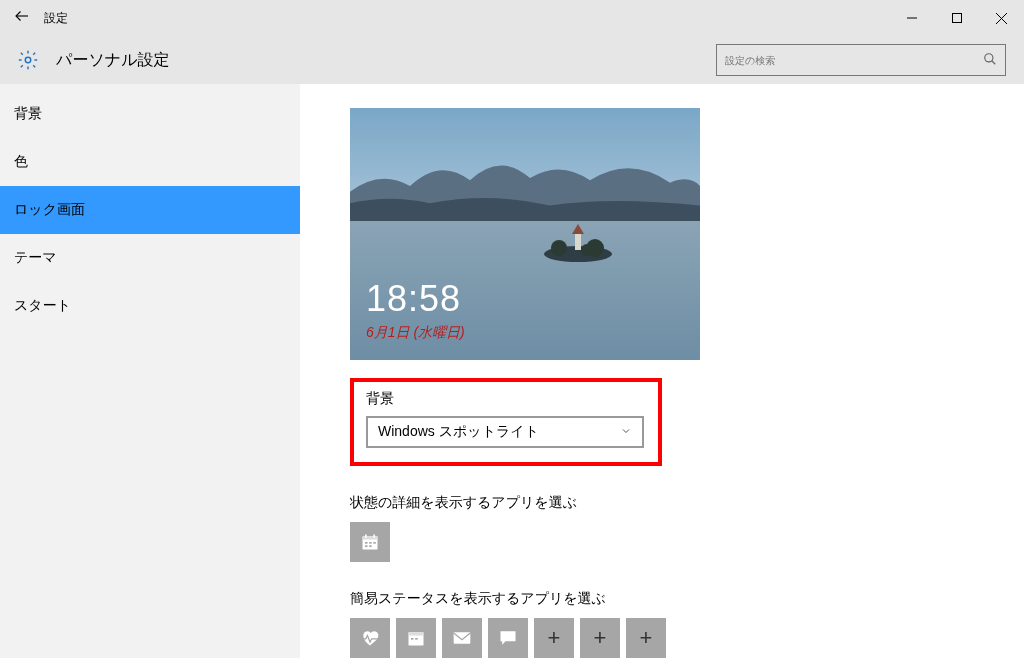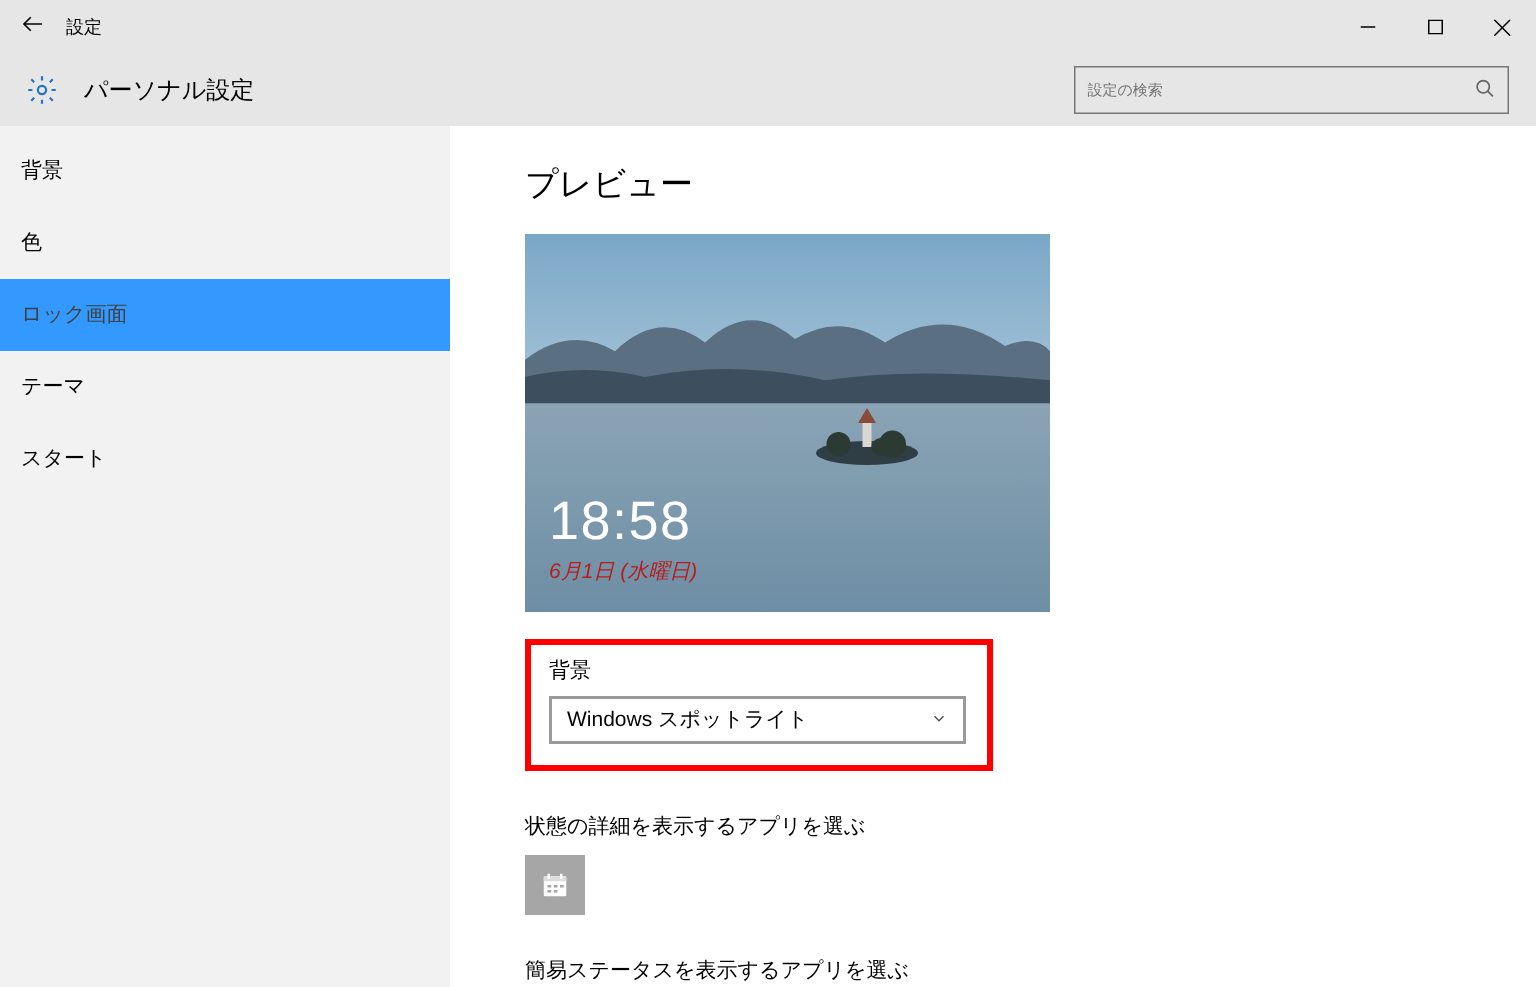--- a/index.html
+++ b/index.html
@@ -16,21 +16,21 @@
   .header .gear { width: 28px; height: 28px; display: flex; align-items: center; justify-content: center; color: #1f74c4; }
   .header .hlabel { margin-left: 14px; font-size: 16px; }
   .header .flex { flex: 1; }
   .searchbox { width: 290px; height: 32px; border: 1px solid #777; background: #e6e6e6; display: flex; align-items: center; padding: 0 8px; margin-right: 4px; }
   .searchbox input { flex: 1; border: none; background: transparent; outline: none; font-size: 10px; color: #666; }
   .searchbox .sicon { color: #666; font-size: 14px; }
 
   .body { display: flex; height: calc(658px - 36px - 48px); }
   .sidebar { width: 300px; background: #f2f2f2; padding-top: 6px; }
   .sidebar .item { height: 48px; display: flex; align-items: center; padding-left: 14px; font-size: 14px; cursor: pointer; }
-  .sidebar .item.selected { background: #3399ff; color: #404040; }
+  .sidebar .item.selected { background: #3399ff; color: #000000; }
 
   .content { flex: 1; padding: 24px 0 0 50px; overflow: hidden; position: relative; }
   h2.preview { font-weight: 400; font-size: 22px; margin-bottom: 18px; }
 
   .preview-img { width: 350px; height: 252px; position: relative; overflow: hidden; }
   .sky { position:absolute; inset:0; background: linear-gradient(to bottom,#7aa7c7 0%,#a9c5d9 45%,#c7d7e1 55%,#8098a8 60%,#5f788b 100%);}
   .mountain { position:absolute; bottom:55%; left:0; right:0; height:30%; }
   .mountain svg{width:100%;height:100%;display:block;}
   .water { position:absolute; bottom:0; left:0; right:0; height:55%; background: linear-gradient(to bottom,#8aa4b5 0%,#6e8ea5 100%); }
   .island { position:absolute; left:55%; top:46%; width:70px; height:30px;}
@@ -111,21 +111,20 @@
       </div>
     <div class="item">
         <span>テーマ</span>
       </div>
     <div class="item">
         <span>スタート</span>
       </div>
   </div>
 
   <div class="content">
-    <h2 class="preview">プレビュー</h2>
 
     <div class="preview-img">
       <div class="sky"></div>
       <div class="mountain">
         <svg viewBox="0 0 350 66" preserveAspectRatio="none">
           <path d="M0 66 L0 40 Q30 20 60 35 Q90 10 120 30 Q150 5 180 28 Q210 12 240 30 Q280 8 320 32 Q340 25 350 35 L350 66 Z" fill="#5b6f82"></path>
           <path d="M0 66 L0 50 Q40 42 80 50 Q140 40 200 52 Q260 44 350 52 L350 66 Z" fill="#3d4f5e"></path>
         </svg>
       </div>
       <div class="water"></div>

